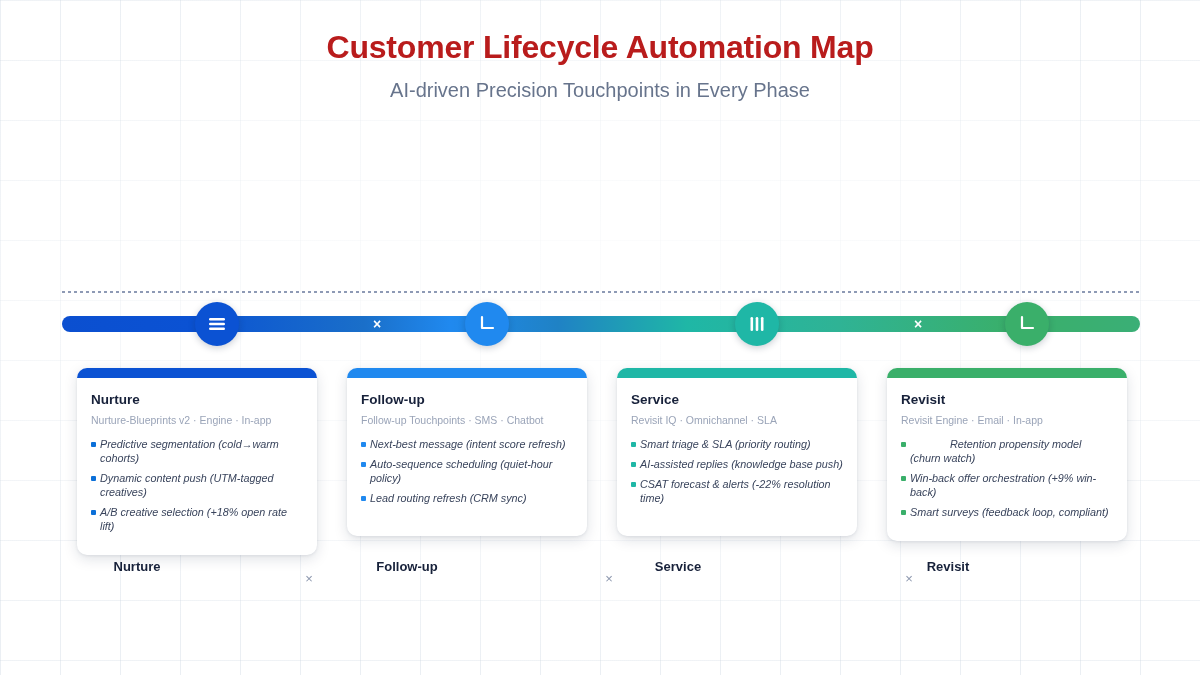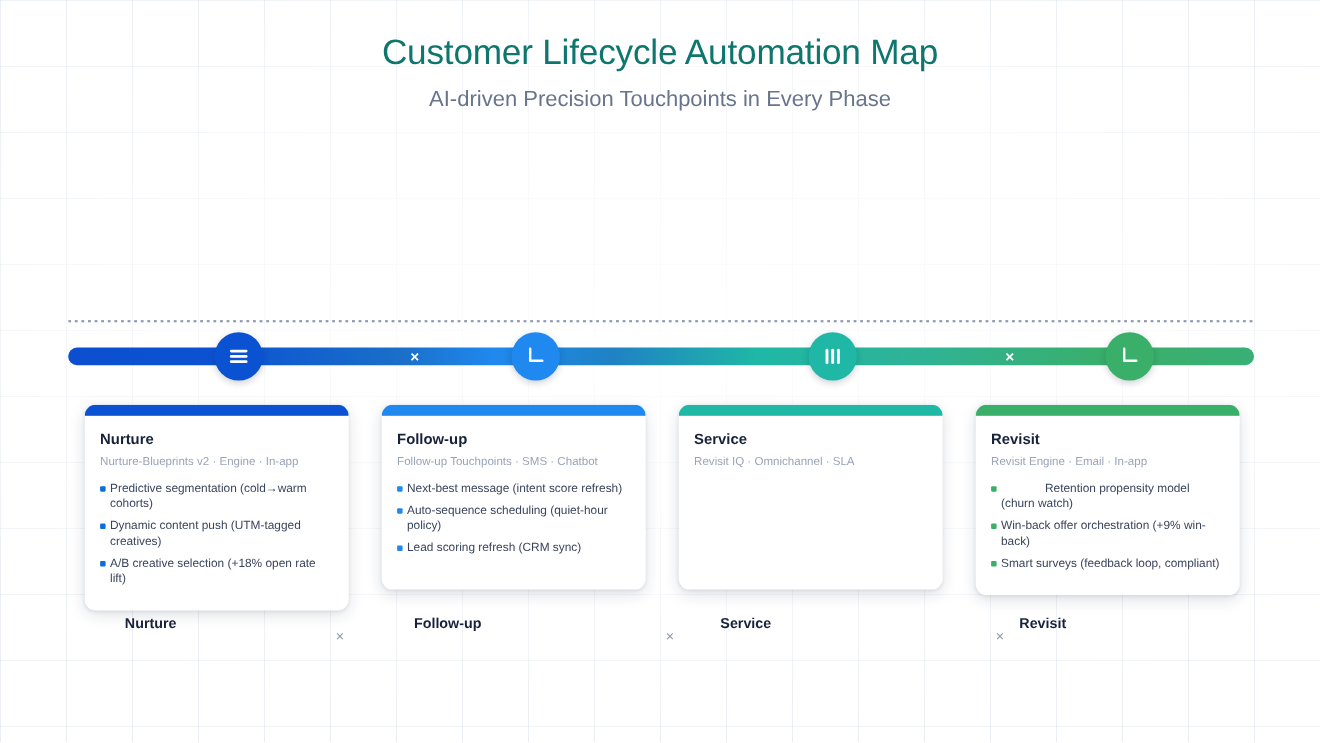--- a/index.html
+++ b/index.html
@@ -38,23 +38,23 @@
 
   
   #header {
     position: absolute;
     left: 0; right: 0;
     top: 28px;
     text-align: center;
   }
   #title {
     font-size: 32px;
-    font-weight: normal;
+    font-weight: bold;
     letter-spacing: -0.2px;
-    color: #0f766e;
+    color: #b91c1c;
     margin: 0;
     line-height: 1.2;
   }
   #subtitle {
     font-size: 20px;
     color: #67748c;
     margin: 12px 0 0 0;
     line-height: 1.2;
   }
 
@@ -154,20 +154,21 @@
     line-height: 1.3;
   }
   .card-list { margin: 0; padding: 0; list-style: none; }
   .card-list li {
     position: relative;
     font-size: 10.8px;
     line-height: 14px;
     color: #39445c;
     padding-left: 9px;
     margin-bottom: 6px;
+    font-style: italic;
   }
   .card-list li::before {
     content: "";
     position: absolute;
     left: 0;
     top: 5px;
     width: 5px;
     height: 5px;
     border-radius: 1px;
     background: currentColor;
@@ -266,30 +267,35 @@
 </div>
 
 <div class="card" style="left:347px;">
   <div class="card-accent" style="background: rgb(32, 137, 239);"></div>
   <div class="card-body">
     <div class="card-title">Follow-up</div>
     <div class="card-meta">Follow-up Touchpoints · SMS · Chatbot</div>
     <ul class="card-list">
       <li style="color: rgb(32, 137, 239);"><span style="color: rgb(57, 68, 92);">Next-best message (intent score refresh)</span></li>
       <li style="color: rgb(32, 137, 239);"><span style="color: rgb(57, 68, 92);">Auto-sequence scheduling (quiet-hour policy)</span></li>
-      <li style="color: rgb(32, 137, 239);"><span style="color: rgb(57, 68, 92);">Lead scoring refresh (CRM sync)</span></li>
+      <li style="color: rgb(32, 137, 239);"><span style="color: rgb(57, 68, 92);">Lead routing refresh (CRM sync)</span></li>
     </ul>
   </div>
 </div>
 
 <div class="card" style="left:617px;">
   <div class="card-accent" style="background: rgb(31, 183, 166);"></div>
   <div class="card-body">
     <div class="card-title">Service</div>
     <div class="card-meta">Revisit IQ · Omnichannel · SLA</div>
+    <ul class="card-list">
+      <li style="color: rgb(31, 183, 166);"><span style="color: rgb(57, 68, 92);">Smart triage &amp; SLA (priority routing)</span></li>
+      <li style="color: rgb(31, 183, 166);"><span style="color: rgb(57, 68, 92);">AI-assisted replies (knowledge base push)</span></li>
+      <li style="color: rgb(31, 183, 166);"><span style="color: rgb(57, 68, 92);">CSAT forecast &amp; alerts (-22% resolution time)</span></li>
+    </ul>
   </div>
 </div>
 
 <div class="card" style="left:887px;">
   <div class="card-accent" style="background: rgb(58, 175, 106);"></div>
   <div class="card-body">
     <div class="card-title">Revisit</div>
     <div class="card-meta">Revisit Engine · Email · In-app</div>
     <ul class="card-list">
       <li style="color: rgb(58, 175, 106);"><span style="color: rgb(57, 68, 92); padding-left: 40px;">Retention propensity model (churn watch)</span></li>

